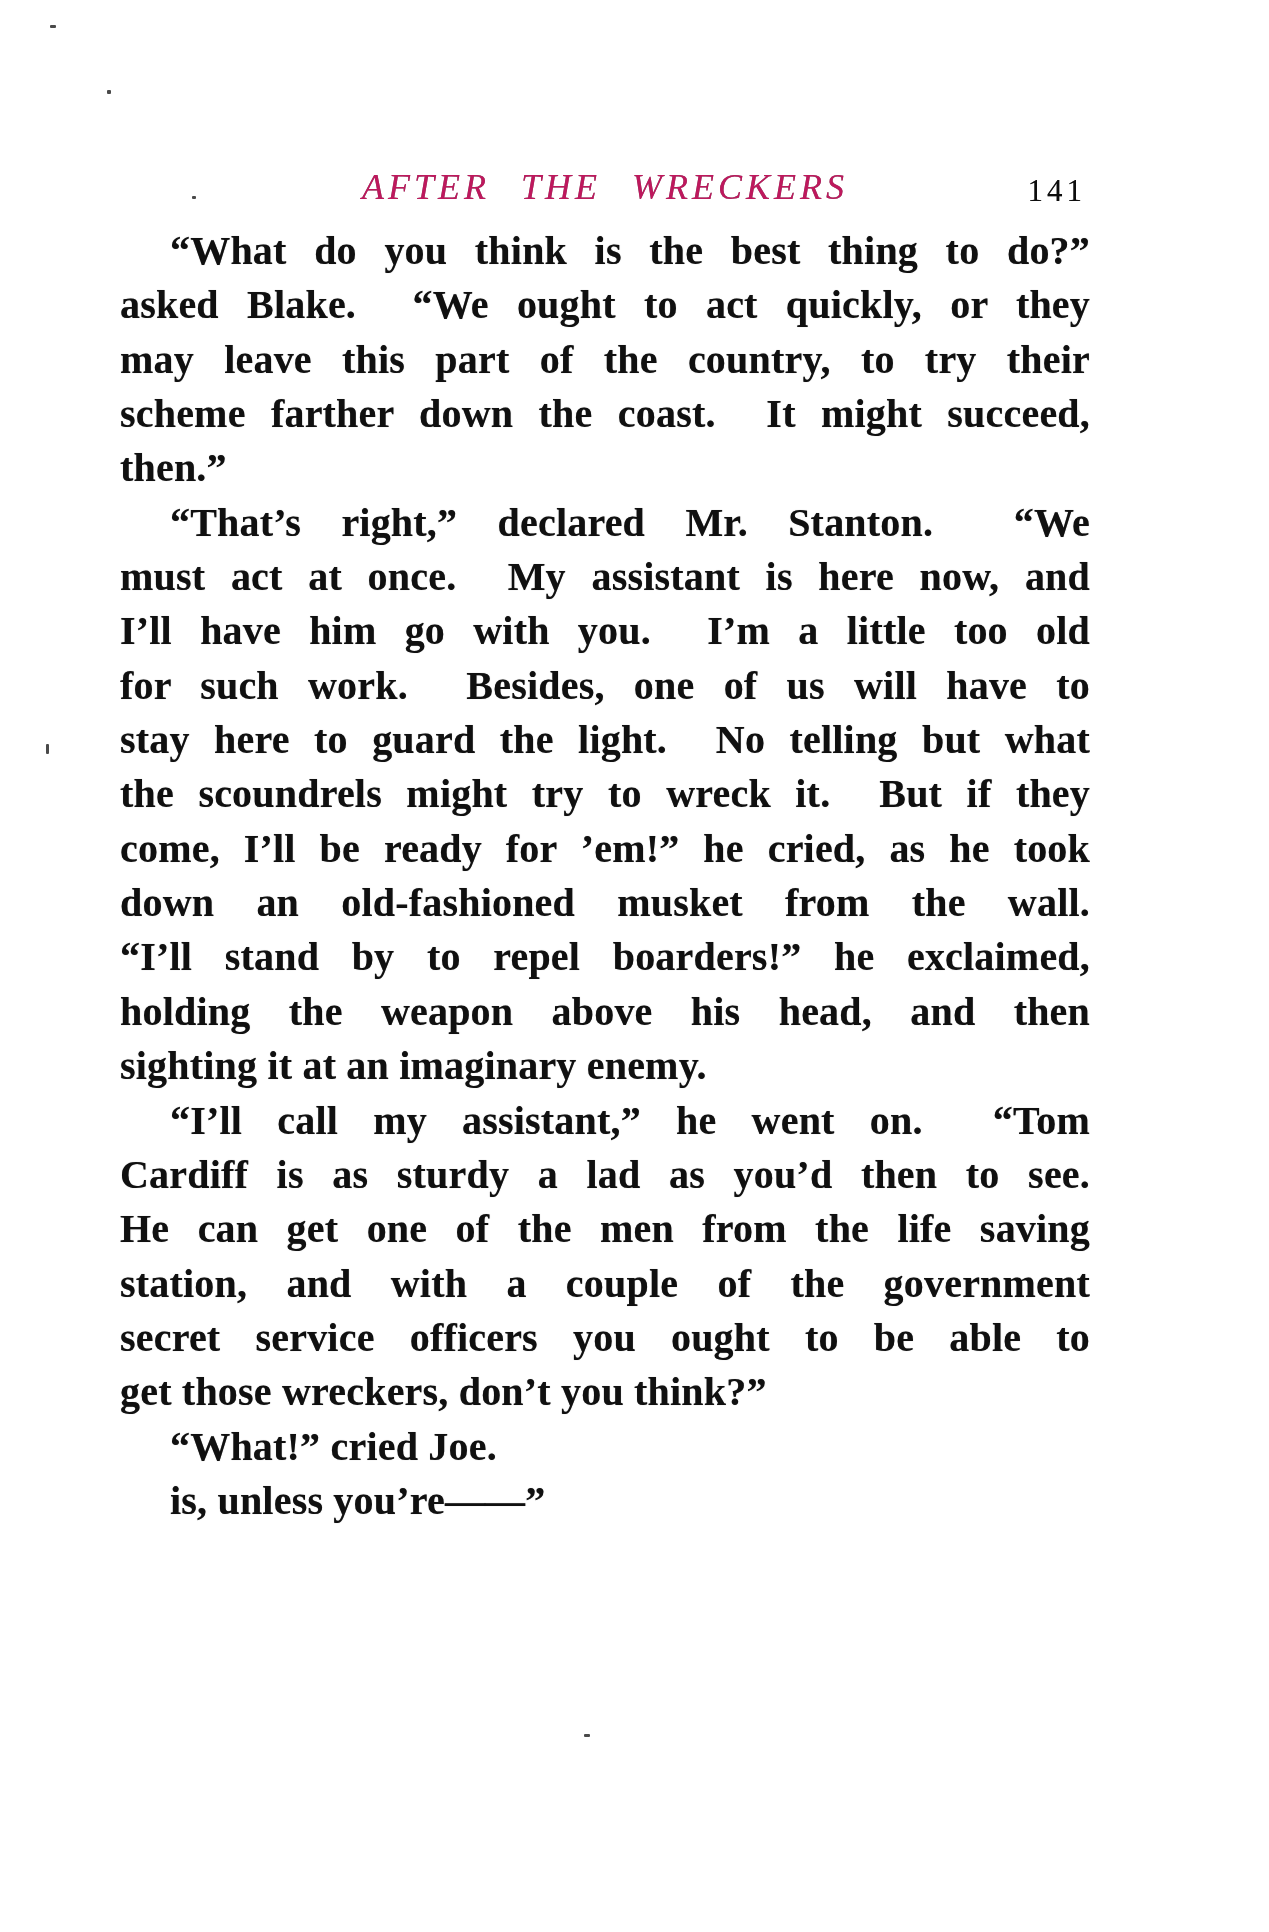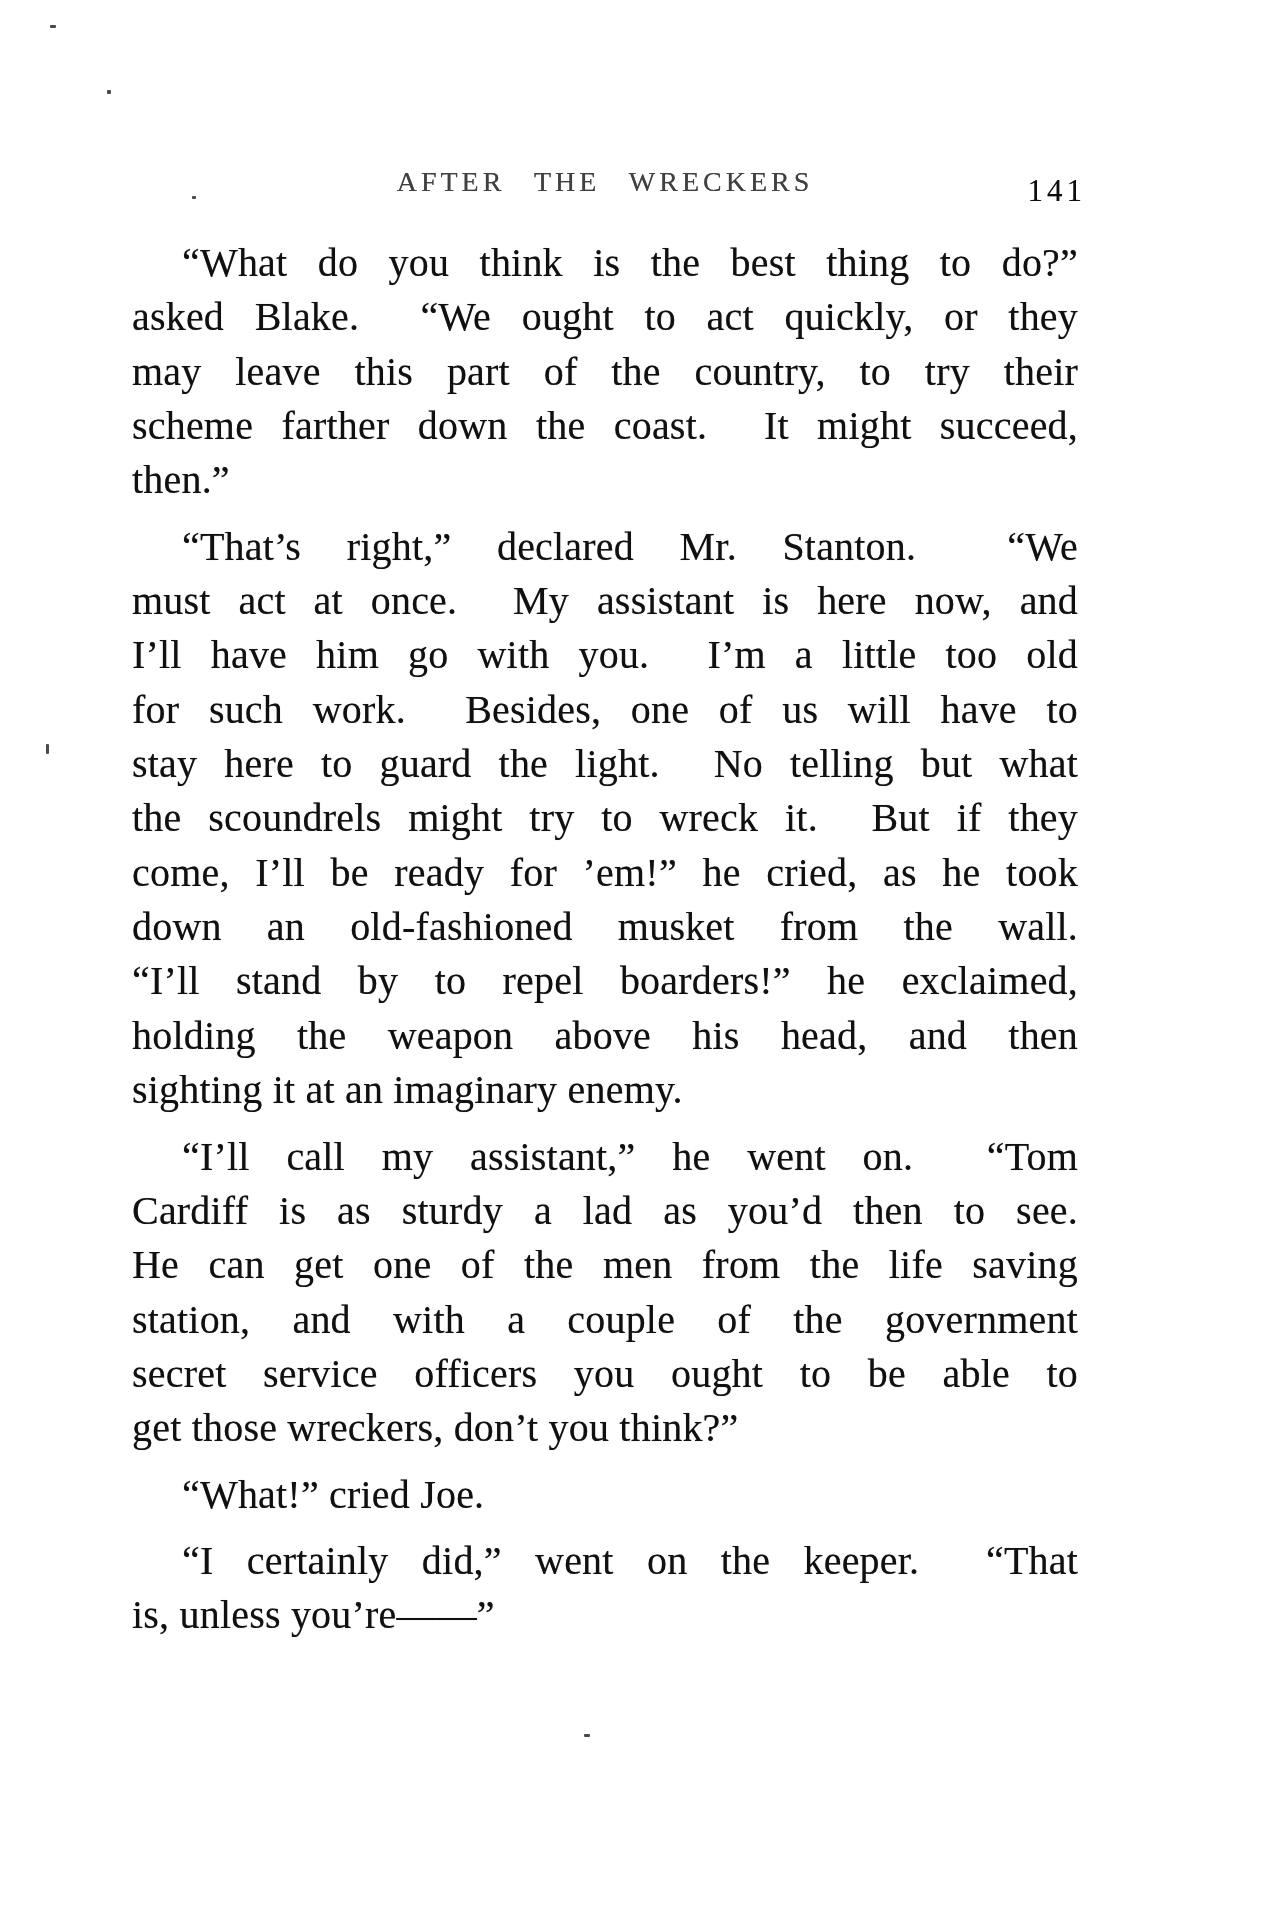--- a/index.html
+++ b/index.html
@@ -20,24 +20,25 @@
   .running-header {
     position: absolute;
     left: 120px;
     top: 166px;
     width: 970px;
     height: 56px;
     text-align: center;
   }
   .running-title {
     display: inline-block;
-    font-size: 28px;
+    font-style: italic;
+    font-size: 36px;
     letter-spacing: 4px;
     word-spacing: 18px;
-    color: #404040;
+    color: #be185d;
     text-shadow: 0 0 0.6px rgba(0,0,0,.55);
   }
   .page-number {
     position: absolute;
     right: 4px;
     top: 7px;
     font-size: 31px;
     letter-spacing: 4px;
     color: #0d0d0d;
     text-shadow: 0 0 0.6px rgba(0,0,0,.55);
@@ -47,21 +48,22 @@
     position: absolute;
     left: 120px;
     top: 224px;
     width: 970px;
     font-size: 40px;
     line-height: 54.35px;
     letter-spacing: 0.2px;
     text-shadow: 0 0 0.7px rgba(0,0,0,.5);
   }
   .para {
-    margin: 12px;
+    margin: 0;
+    font-weight: bold;
   }
   .para .line {
     text-align: justify;
     text-align-last: justify;
     overflow: hidden;
     max-height: 54.35px;
   }
   .para .line:last-child {
     text-align-last: left;
   }
@@ -117,21 +119,20 @@
         <div class="line">Cardiff is as sturdy a lad as you’d then to see.</div>
         <div class="line">He can get one of the men from the life saving</div>
         <div class="line">station, and with a couple of the government</div>
         <div class="line">secret service officers you ought to be able to</div>
         <div class="line">get those wreckers, don’t you think?”</div>
       </div>
     <div class="para">
         <div class="line">“What!” cried Joe.</div>
       </div>
     <div class="para">
-        <div class="line">“I certainly did,” went on the keeper.&nbsp; “That</div>
         <div class="line">is, unless you’re——”</div>
       </div>
   </div>
 
   <div class="speck speck-1"></div>
   <div class="speck speck-2"></div>
   <div class="speck speck-3"></div>
   <div class="speck speck-4"></div>
   <div class="speck speck-5"></div>
 

